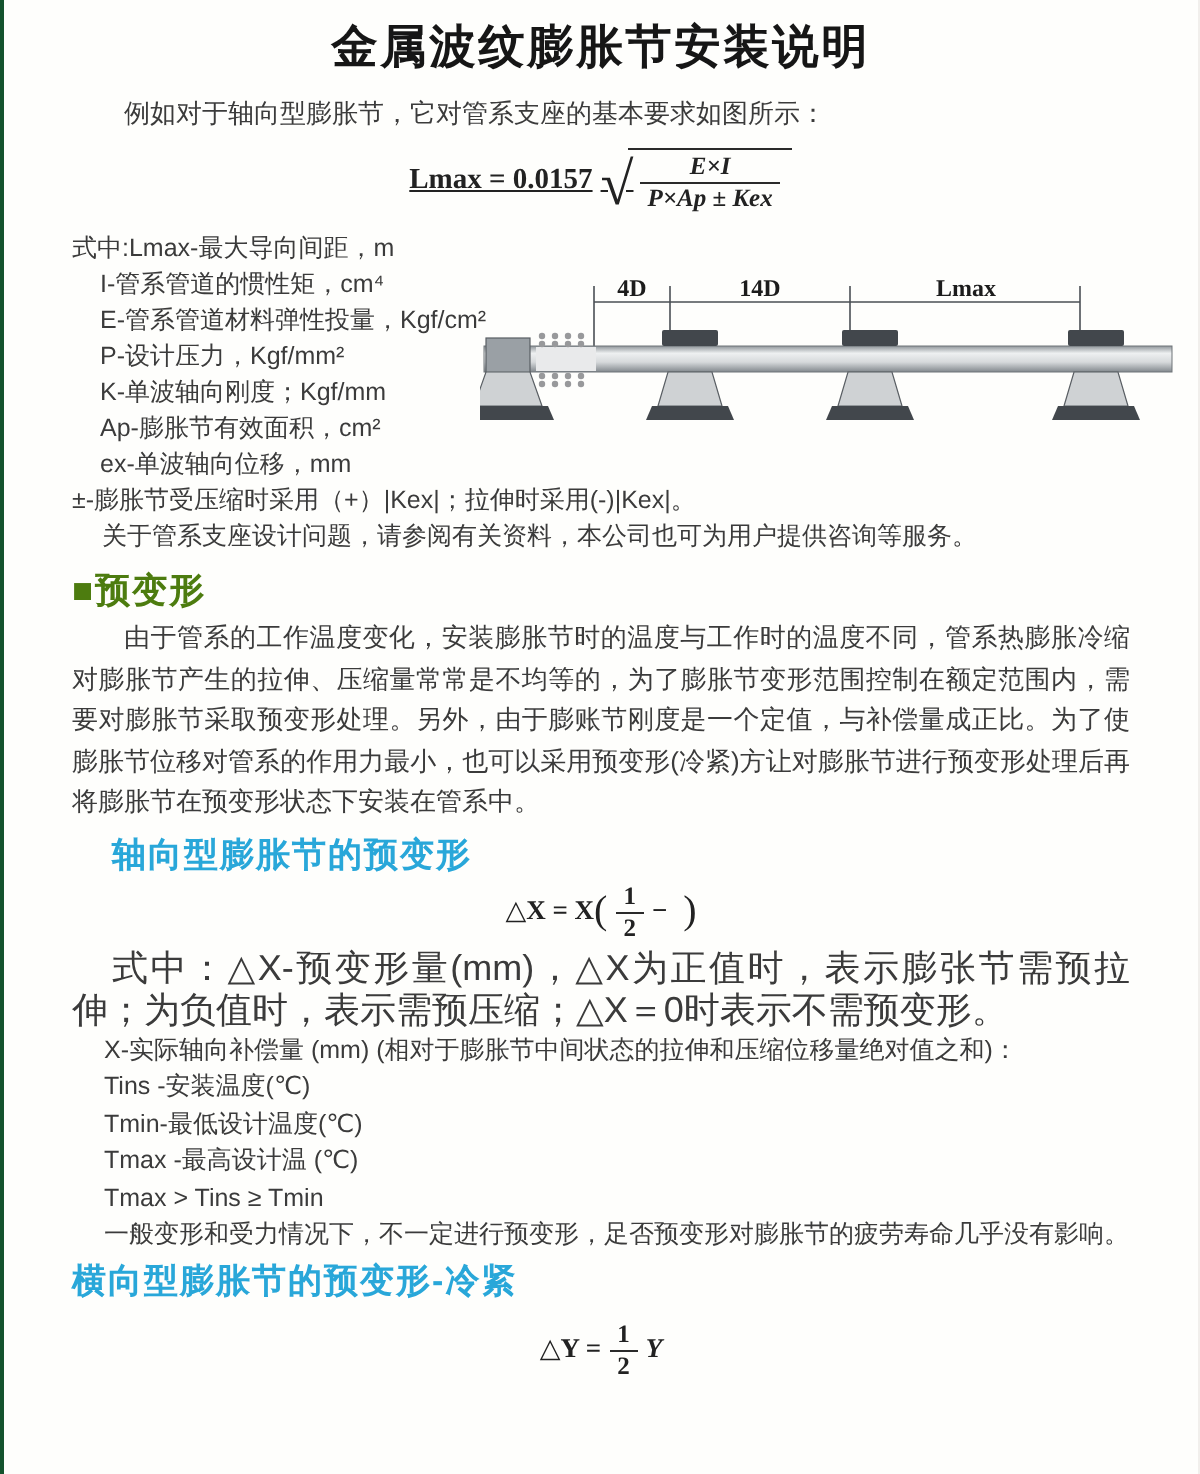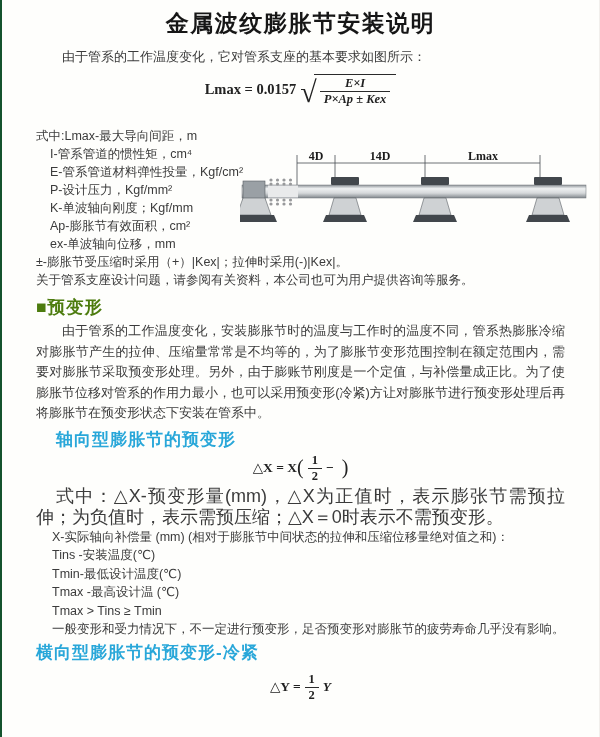--- a/index.html
+++ b/index.html
@@ -20,52 +20,52 @@
   .sec-inline{color:#1795ca;font-size:17.5px;font-weight:bold;letter-spacing:1px;}
   .sec-head{color:#4d7c0f;font-size:17.5px;font-weight:bold;letter-spacing:1px;
     margin:6px 0 2px 0;line-height:24px;}
   .sub-head{color:#29a7d9;font-size:17px;font-weight:bold;letter-spacing:1px;
     margin:4px 0 2px 20px;line-height:23px;}
   .sub-head.no-indent{margin-left:0;margin-top:2px;}
 
   
   .formula{font-family:"Liberation Serif","DejaVu Serif",serif;color:#222;
     text-align:center;font-weight:bold;}
-  .f1{margin:6px 0 20px 0;font-size:14.5px;}
+  .f1{margin:6px 0 8px 0;font-size:14.5px;text-decoration:underline;}
   .f2{margin:2px 0 2px 0;font-size:13.5px;}
   .f3{margin:8px 0 2px 0;font-size:13.5px;}
   .rad{font-size:30px;font-weight:normal;vertical-align:-8px;margin-right:-3px;line-height:0;}
   .radicand{display:inline-block;border-top:1.4px solid #2a2a2a;padding:1px 6px 0 6px;vertical-align:middle;}
   .vfrac{display:inline-block;vertical-align:middle;text-align:center;line-height:1.2;font-size:12.5px;}
   .vfrac .top{display:block;border-bottom:1px solid #2a2a2a;padding:0 4px;}
   .vfrac .bot{display:block;padding:0 4px;}
   .it{font-style:italic;}
   .paren{font-size:20px;font-weight:normal;vertical-align:-2px;}
   .fsp{display:inline-block;width:4px;}
 
   
   .vars-block{position:relative;font-size:12.5px;line-height:18px;margin-top:2px;}
   .vars-block .var-line{margin-left:14px;}
-  .vars-block .service-note{}
+  .vars-block .service-note{margin-left:15px;}
   .diagram{position:absolute;top:22px;right:-27px;width:352px;height:84px;}
 
   .predeform-body{font-size:13px;line-height:20.5px;text-align:justify;text-indent:26px;margin:2px 0 0 0;}
   .axial-where{font-size:18px;line-height:21px;text-align:justify;text-indent:20px;margin:2px 0 0 0;}
   .lines{font-size:12.5px;line-height:18.5px;padding-left:16px;}
 </style>
 </head>
 <body>
 
 <div class="page">
   <div class="content">
 
     <h1 class="title">金属波纹膨胀节安装说明</h1>
 
 
-    <p class="para p2">由于管系的工作温度变化，它对管系支座的基本要求如图所示：</p>
+    <p class="para p2">例如对于轴向型膨胀节，它对管系支座的基本要求如图所示：</p>
 
     <div class="formula f1">
       <span>Lmax = 0.0157</span><span class="fsp"></span><span class="rad">√</span><span class="radicand"><span class="vfrac"><span class="top it">E×I</span><span class="bot it">P×Ap ± Kex</span></span></span>
     </div>
 
     <div class="vars-block">
       <div>式中:Lmax-最大导向间距，m</div>
       <div class="var-line">I-管系管道的惯性矩，cm⁴</div>
       <div class="var-line">E-管系管道材料弹性投量，Kgf/cm²</div>
       <div class="var-line">P-设计压力，Kgf/mm²</div>

